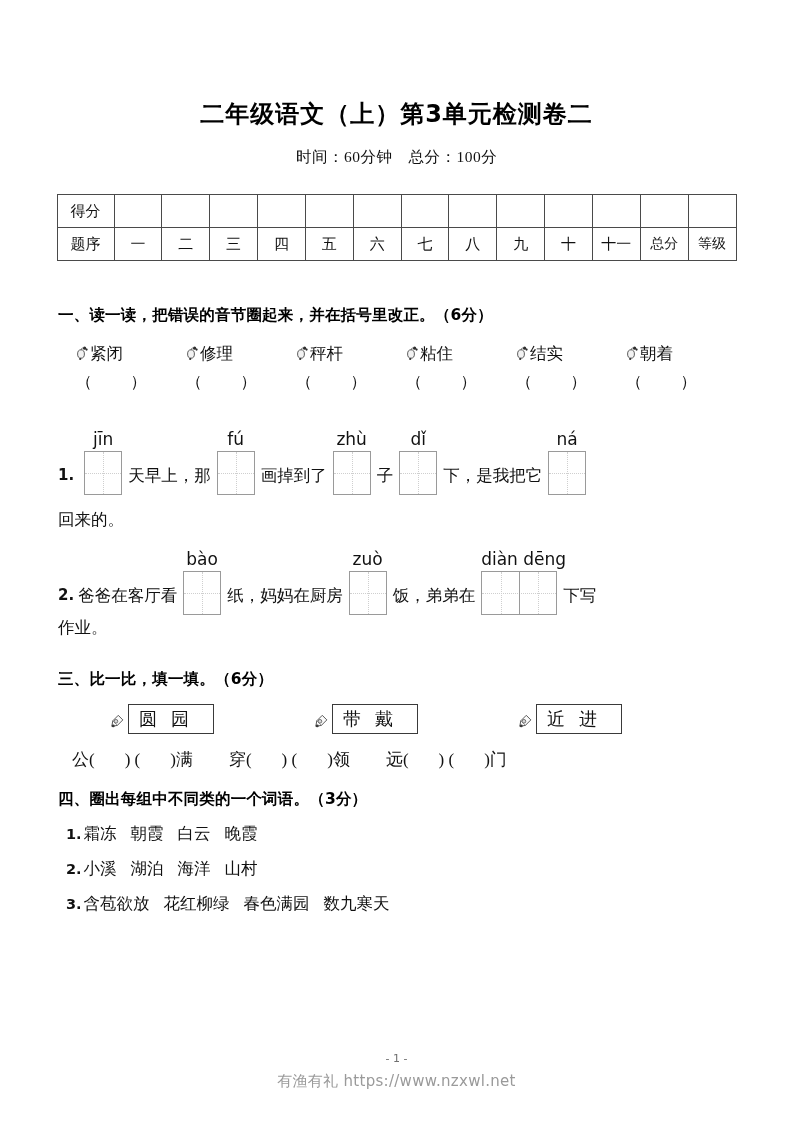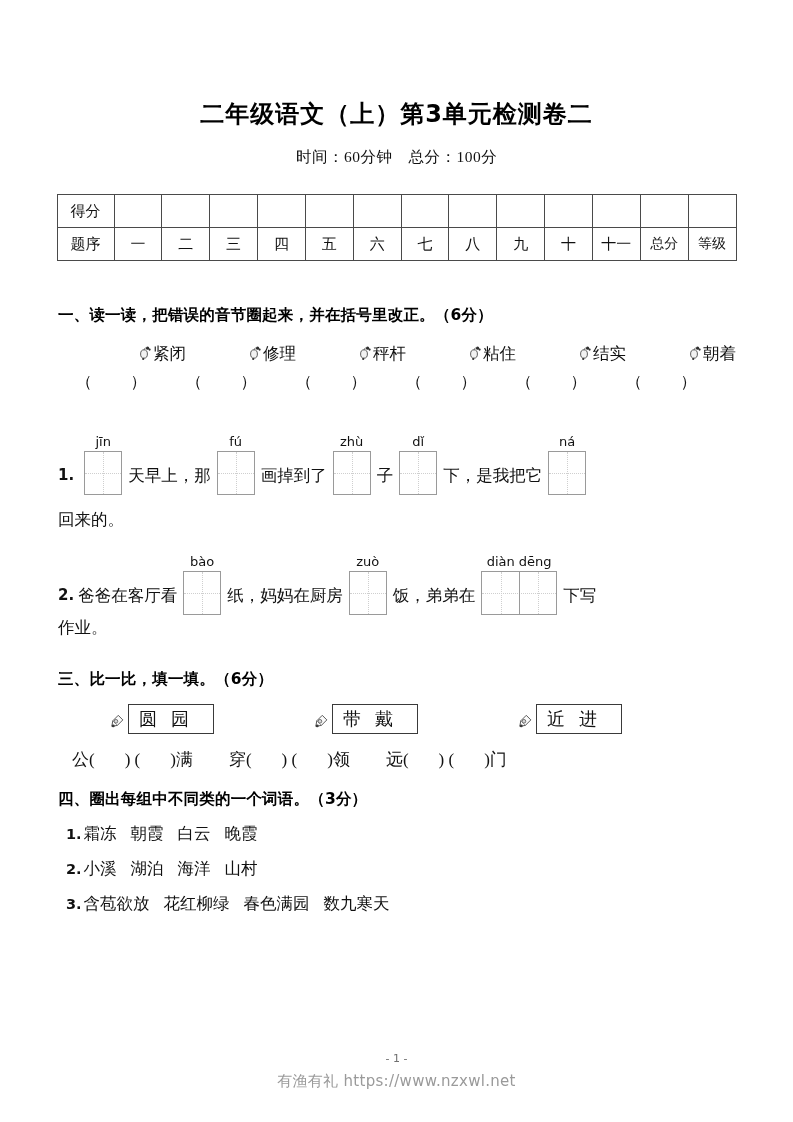--- a/index.html
+++ b/index.html
@@ -81,21 +81,21 @@
 
   
   .q1-words {
     display: flex;
     padding-left: 76px;
     padding-right: 50px;
     margin-top: 17px;
   }
   .q1-col {
     width: 110px;
-    text-align: right;
+    text-align: left;
   }
   .q1-word-line {
     font-size: 16.5px;
     white-space: nowrap;
     color: #111;
   }
   .q1-pinyin-row {
     display: flex;
     padding-left: 76px;
     padding-right: 50px;
@@ -201,21 +201,21 @@
     position: relative;
     margin: 0 6px;
   }
   .q2-pinyin {
     position: absolute;
     bottom: 46px;
     left: 0;
     width: 100%;
     text-align: center;
     font-family: "DejaVu Sans", "Liberation Sans", sans-serif;
-    font-size: 13px;
+    font-size: 17px;
     color: #111;
     white-space: nowrap;
     margin-top: 48px;
   }
   .q2-cont {
     padding-left: 58px;
     font-size: 16.5px;
     color: #111;
   }
 

